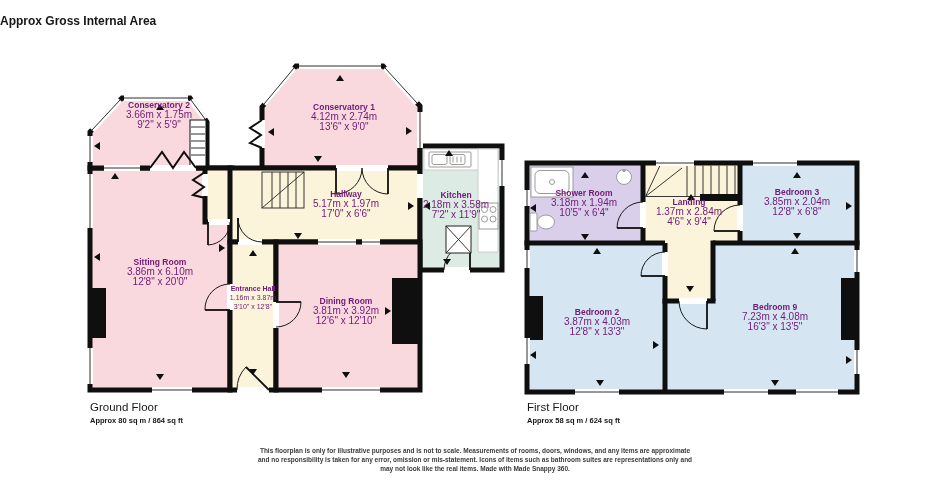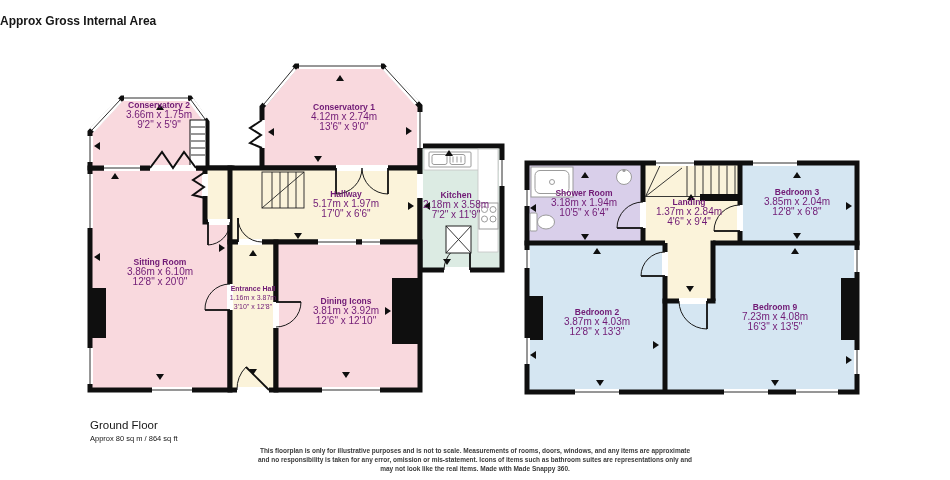--- a/index.html
+++ b/index.html
@@ -9,22 +9,22 @@
   .header{position:absolute;left:0;right:0;top:16px;text-align:left;
           font-weight:bold;font-size:12px;line-height:11px;color:#161616;}
   .room-label{position:absolute;transform:translate(-50%,-50%);text-align:center;
               white-space:nowrap;color:#701a75;line-height:10px;}
   .rname{font-weight:bold;font-size:8.5px;}
   .rdim{font-size:10px;}
   .room-label.small{line-height:9px;}
   .small .rname{font-size:7px;}
   .small .rdim{font-size:7px;}
   .floor-title{position:absolute;color:#161616;}
-  .ft-name{font-size:11.5px;margin-top:18px;}
-  .ft-area{font-size:7.5px;font-weight:normal;margin-top:3px;}
+  .ft-name{font-size:11.5px;}
+  .ft-area{font-size:7.5px;font-weight:bold;margin-top:3px;}
   .disclaimer{position:absolute;left:175px;width:600px;top:446px;text-align:center;
               font-size:6.5px;font-weight:bold;color:#3a3a3a;line-height:9px;}
   
   .pink{fill:#f9d9de;} .cream{fill:#fbf3da;} .mint{fill:#dcebe3;}
   .lav{fill:#d9cfea;} .blue{fill:#d5e6f2;}
   .wall{stroke:#0f0f0f;stroke-width:5;stroke-linejoin:miter;}
   .wline{stroke:#0f0f0f;stroke-width:5;fill:none;}
   .gap{stroke:#ffffff;stroke-width:6;fill:none;}
   .winmid{stroke:#161616;stroke-width:0.9;fill:none;}
   .arc{stroke:#1a1a1a;stroke-width:1;fill:none;}
@@ -322,21 +322,21 @@
     <div class="rname">Sitting Room</div>
     <div class="rdim">3.86m x 6.10m</div>
     <div class="rdim">12'8" x 20'0"</div>
   </div>
   <div class="room-label small" style="left:253px;top:297px">
     <div class="rname">Entrance Hall</div>
     <div class="rdim">1.16m x 3.87m</div>
     <div class="rdim">3'10" x 12'8"</div>
   </div>
   <div class="room-label" style="left:346px;top:311px">
-    <div class="rname">Dining Icons</div>
+    <div class="rname">Dining Room</div>
     <div class="rdim">3.81m x 3.92m</div>
     <div class="rdim">12'6" x 12'10"</div>
   </div>
 
   <div class="room-label" style="left:584px;top:203px">
     <div class="rname">Shower Room</div>
     <div class="rdim">3.18m x 1.94m</div>
     <div class="rdim">10'5" x 6'4"</div>
   </div>
   <div class="room-label" style="left:689px;top:212px">
@@ -357,20 +357,24 @@
   <div class="room-label" style="left:775px;top:317px">
     <div class="rname">Bedroom 9</div>
     <div class="rdim">7.23m x 4.08m</div>
     <div class="rdim">16'3" x 13'5"</div>
   </div>
 
   <div class="floor-title" style="left:90px;top:401px">
     <div class="ft-name">Ground Floor</div>
     <div class="ft-area">Approx 80 sq m / 864 sq ft</div>
   </div>
+  <div class="floor-title" style="left:527px;top:401px">
+    <div class="ft-name">First Floor</div>
+    <div class="ft-area">Approx 58 sq m / 624 sq ft</div>
+  </div>
 
   <div class="disclaimer">
     <div>This floorplan is only for illustrative purposes and is not to scale. Measurements of rooms, doors, windows, and any items are approximate</div>
     <div>and no responsibility is taken for any error, omission or mis-statement. Icons of items such as bathroom suites are representations only and</div>
     <div>may not look like the real items. Made with Made Snappy 360.</div>
   </div>
 
 </div>
 
 </body></html>

